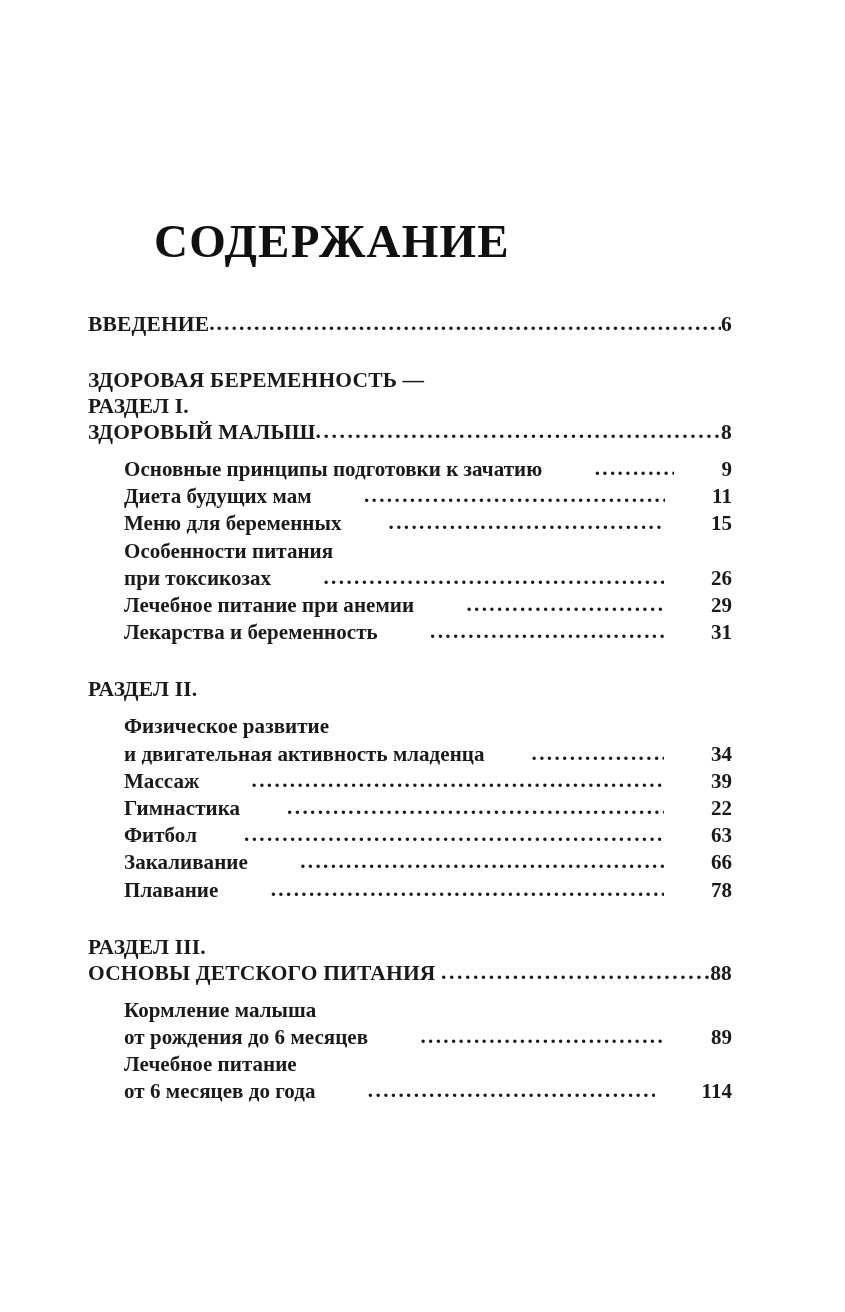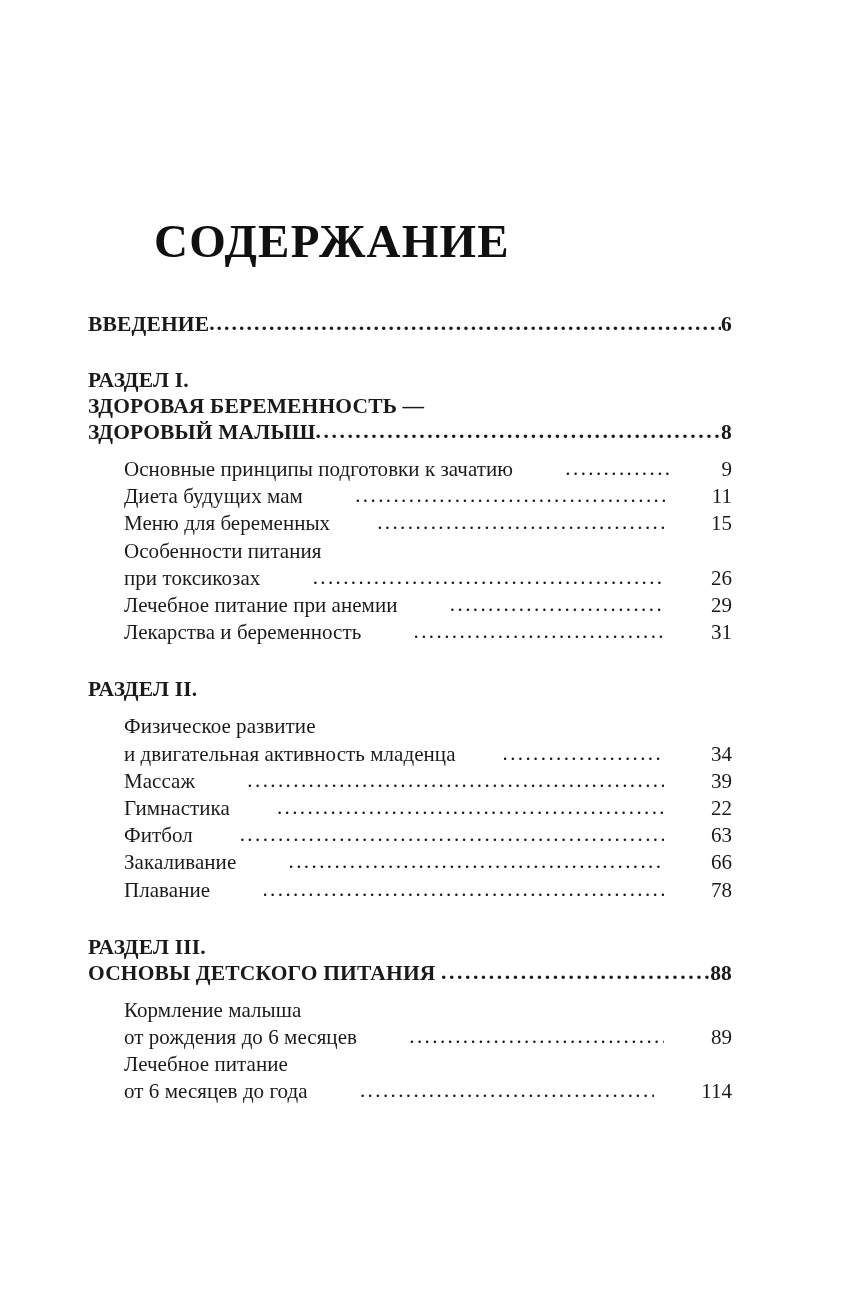--- a/index.html
+++ b/index.html
@@ -110,21 +110,21 @@
     letter-spacing: 0.15px;
     margin-bottom: 0;
   }
 
   .entries {
     margin-top: 11px;
     padding-left: 36px;   
   }
   .entries .row,
   .entries .plain {
-    font-weight: normal;
+    font-weight: bold;
     font-size: 21px;
     line-height: 27.2px;
     letter-spacing: 0.05px;
     gap: 47px;
   }
   .entries .leader {
     letter-spacing: 2.4px;
   }
 </style>
 </head>
@@ -138,22 +138,22 @@
     <div class="intro">
       <div class="row">
         <span class="label">ВВЕДЕНИЕ</span>
         <span class="leader"></span>
         <span class="pageno">6</span>
       </div>
     </div>
 
     <div class="section">
       <div class="sec-head">
+        <div class="plain">ЗДОРОВАЯ БЕРЕМЕННОСТЬ —</div>
         <div class="plain">РАЗДЕЛ I.</div>
-        <div class="plain">ЗДОРОВАЯ БЕРЕМЕННОСТЬ —</div>
         <div class="row">
           <span class="label">ЗДОРОВЫЙ МАЛЫШ</span>
           <span class="leader"></span>
           <span class="pageno">8</span>
         </div>
       </div>
 
       <div class="entries">
 
         <div>

